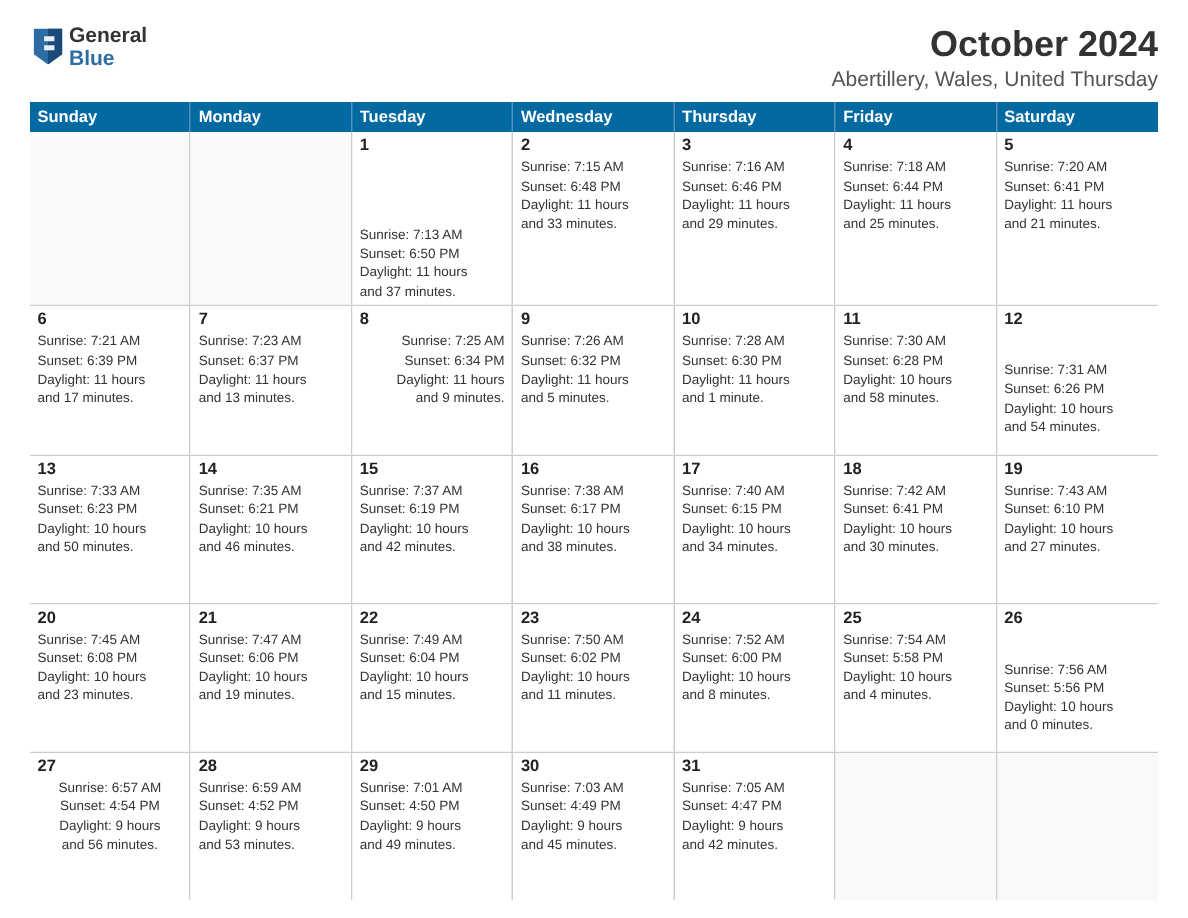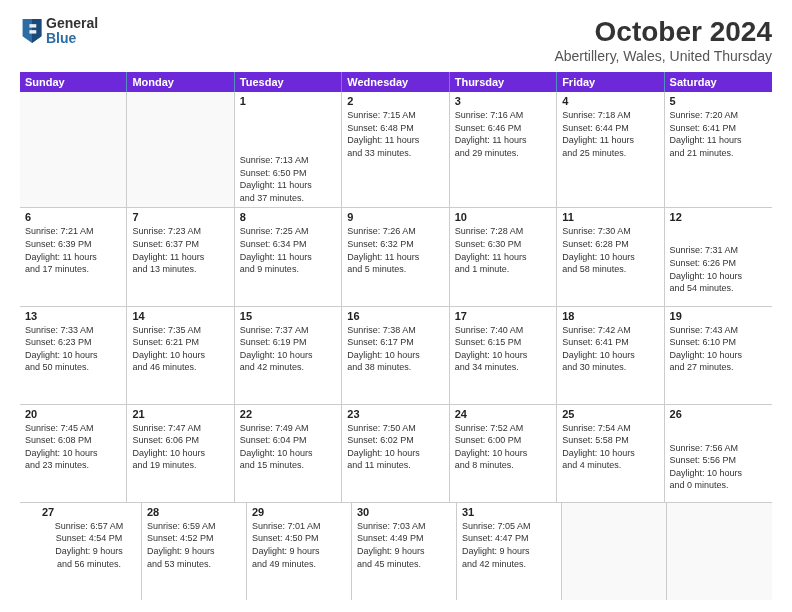--- a/index.html
+++ b/index.html
@@ -46,58 +46,58 @@
     }
     .logo-icon {
       width: 20px;
       height: 24px;
       margin-left: 2px;
     }
     .title-block {
       text-align: right;
     }
     .main-title {
-      font-size: 28px;
+      font-size: 24px;
       font-weight: bold;
       color: #333;
     }
     .subtitle {
       font-size: 14px;
       color: #555;
     }
     .calendar {
       flex: 1;
       display: flex;
       flex-direction: column;
     }
     .cal-header {
       display: grid;
       grid-template-columns: repeat(7, 1fr);
-      background: #6d28d9;
+      background: #0369a1;
     }
     .cal-header-cell {
       color: #fff;
       font-size: 11px;
       font-weight: bold;
       padding: 4px 5px;
       border-right: 1px solid #5590c0;
     }
     .cal-header-cell:last-child { border-right: none; }
     .cal-body {
       flex: 1;
       display: flex;
       flex-direction: column;
     }
     .cal-row {
       display: grid;
       grid-template-columns: repeat(7, 1fr);
       flex: 1;
       border-bottom: 1px solid #ccc;
     }
-    .cal-row:last-child { border-bottom: none; margin-left: 17px; }
+    .cal-row:last-child { border-bottom: none; }
     .cal-cell {
       border-right: 1px solid #ccc;
       padding: 3px 5px;
       font-size: 9.2px;
       color: #333;
       background: #fff;
       vertical-align: top;
     }
     .cal-cell:last-child { border-right: none; }
     .cal-cell.empty { background: #f9f9f9; }
@@ -196,21 +196,21 @@
           </div>
           <div class="cal-cell">
             <div class="day-num">7</div>
             <div class="cell-text" style="white-space: pre-line;">Sunrise: 7:23 AM
 Sunset: 6:37 PM
 Daylight: 11 hours
 and 13 minutes.</div>
           </div>
           <div class="cal-cell">
             <div class="day-num">8</div>
-            <div class="cell-text" style="white-space: pre-line;">Sunrise: 7:25 AM
+            <div class="cell-text" style="white-space: pre-line; text-align: right;">Sunrise: 7:25 AM
 Sunset: 6:34 PM
 Daylight: 11 hours
 and 9 minutes.</div>
           </div>
           <div class="cal-cell">
             <div class="day-num">9</div>
             <div class="cell-text" style="white-space: pre-line;">Sunrise: 7:26 AM
 Sunset: 6:32 PM
 Daylight: 11 hours
 and 5 minutes.</div>

